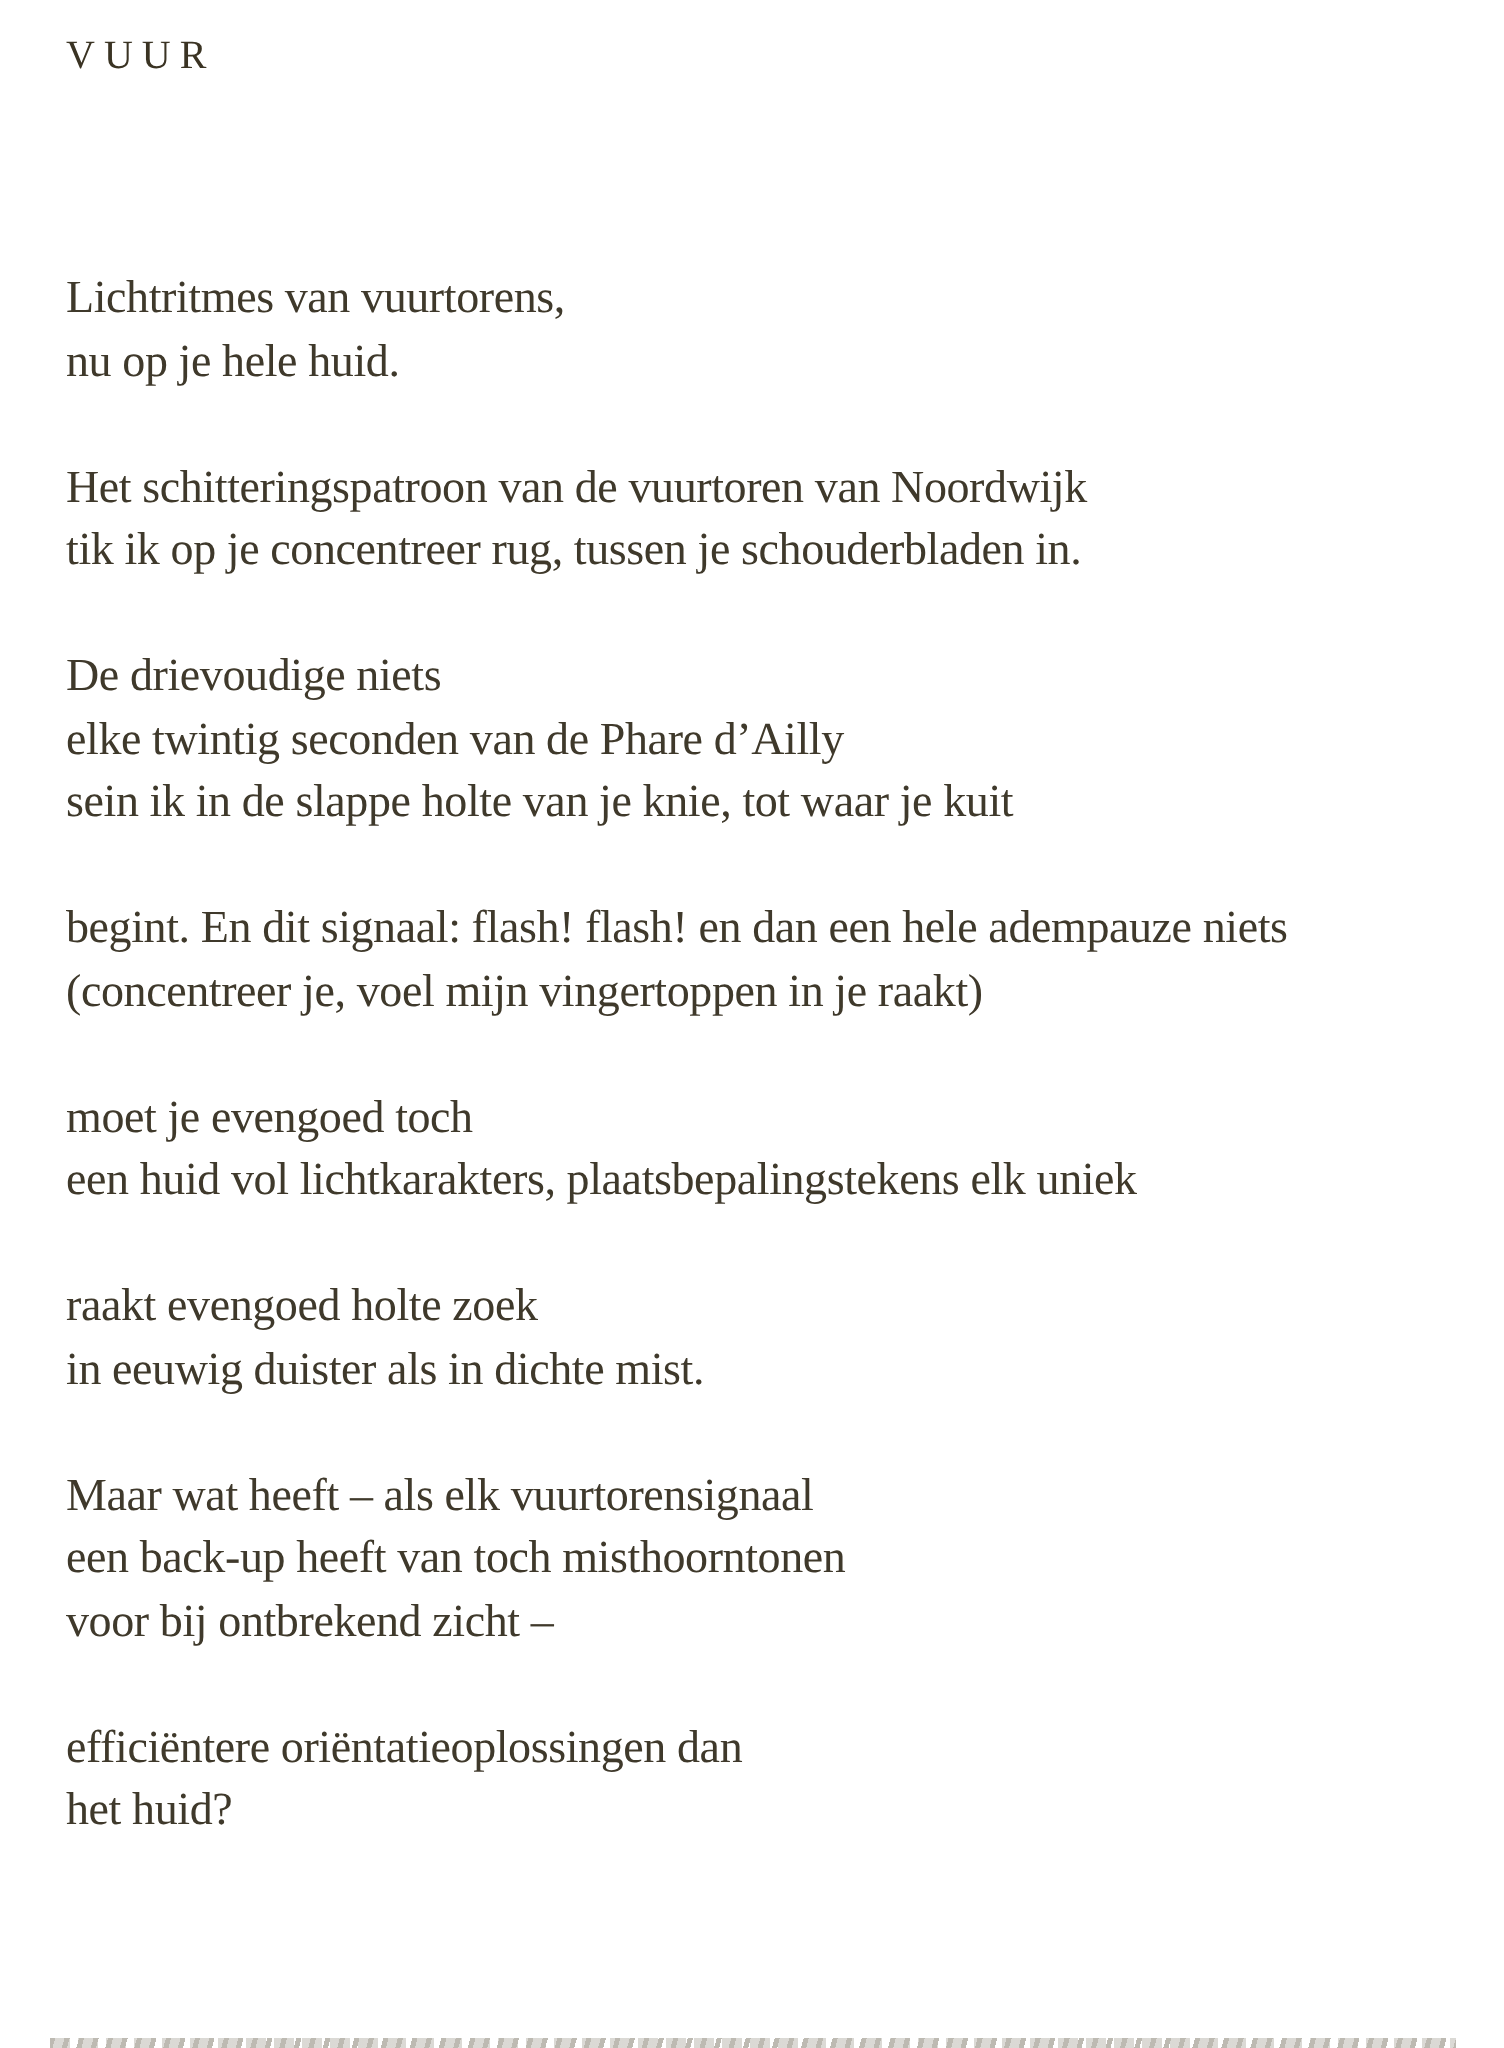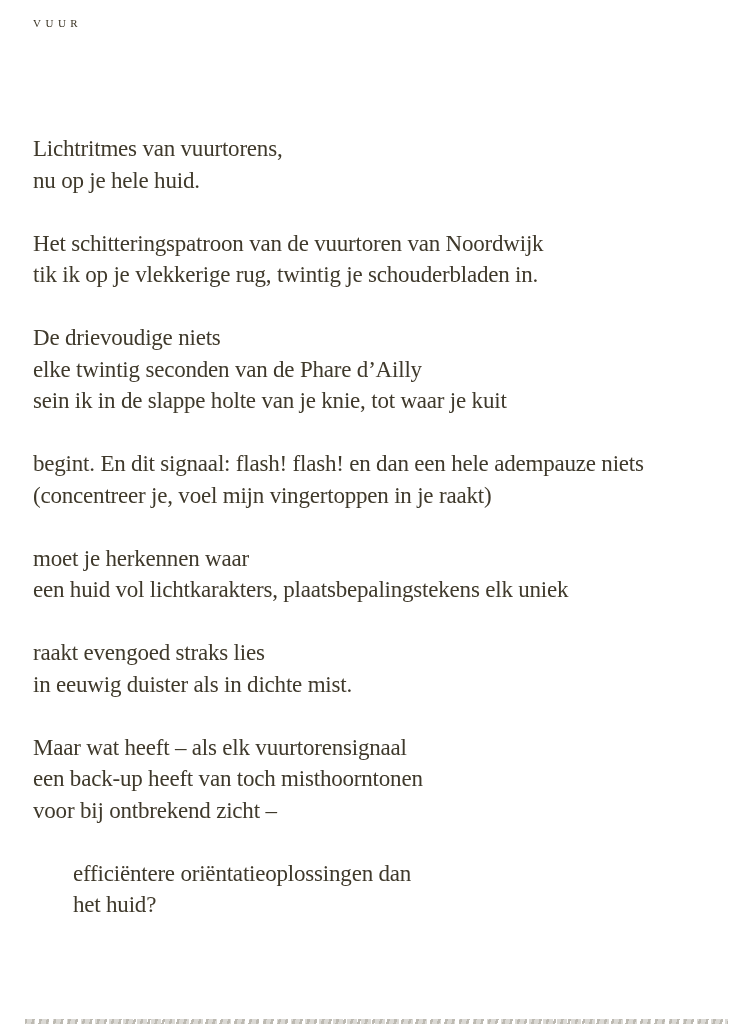--- a/index.html
+++ b/index.html
@@ -17,35 +17,35 @@
     font-family:"Liberation Serif","DejaVu Serif",serif;
     color:var(--text-color);
   }
   .page{
     position:absolute;inset:0;
     background:var(--bg-color);
   }
   .running-head{
     position:absolute;
     left:33px;top:17px;
-    font-size:11px;
+    font-size:20px;
     letter-spacing:4.5px;
     font-weight:400;
     color:var(--header-color);
   }
   .poem{
     position:absolute;
     left:33px;top:133px;
     right:10px;
   }
   .stanza{
     margin:0 0 31.5px 0;
     padding:0;
   }
-  .stanza:last-child{margin-bottom:0;margin-left:40px;}
+  .stanza:last-child{margin-bottom:0;}
   .poem-line{
     font-size:23px;
     line-height:31.5px;
     letter-spacing:-0.2px;
     white-space:pre;
     color:var(--text-color);
   }
   
   .bottom-cutoff-marks{
     position:absolute;
@@ -66,37 +66,37 @@
 <main class="page">
   <div class="running-head">VUUR</div>
 
   <section class="poem">
       <div class="stanza">
         <div class="poem-line">Lichtritmes van vuurtorens,</div>
         <div class="poem-line">nu op je hele huid.</div>
       </div>
       <div class="stanza">
         <div class="poem-line">Het schitteringspatroon van de vuurtoren van Noordwijk</div>
-        <div class="poem-line">tik ik op je vlekkerige rug, twintig je schouderbladen in.</div>
+        <div class="poem-line">tik ik op je concentreer rug, tussen je schouderbladen in.</div>
       </div>
       <div class="stanza">
         <div class="poem-line">De drievoudige niets</div>
         <div class="poem-line">elke twintig seconden van de Phare d’Ailly</div>
         <div class="poem-line">sein ik in de slappe holte van je knie, tot waar je kuit</div>
       </div>
       <div class="stanza">
         <div class="poem-line">begint. En dit signaal: flash! flash! en dan een hele adempauze niets</div>
         <div class="poem-line">(concentreer je, voel mijn vingertoppen in je raakt)</div>
       </div>
       <div class="stanza">
-        <div class="poem-line">moet je herkennen waar</div>
+        <div class="poem-line">moet je evengoed toch</div>
         <div class="poem-line">een huid vol lichtkarakters, plaatsbepalingstekens elk uniek</div>
       </div>
       <div class="stanza">
-        <div class="poem-line">raakt evengoed straks lies</div>
+        <div class="poem-line">raakt evengoed holte zoek</div>
         <div class="poem-line">in eeuwig duister als in dichte mist.</div>
       </div>
       <div class="stanza">
         <div class="poem-line">Maar wat heeft – als elk vuurtorensignaal</div>
         <div class="poem-line">een back-up heeft van toch misthoorntonen</div>
         <div class="poem-line">voor bij ontbrekend zicht –</div>
       </div>
       <div class="stanza">
         <div class="poem-line">efficiëntere oriëntatieoplossingen dan</div>
         <div class="poem-line">het huid?</div>

